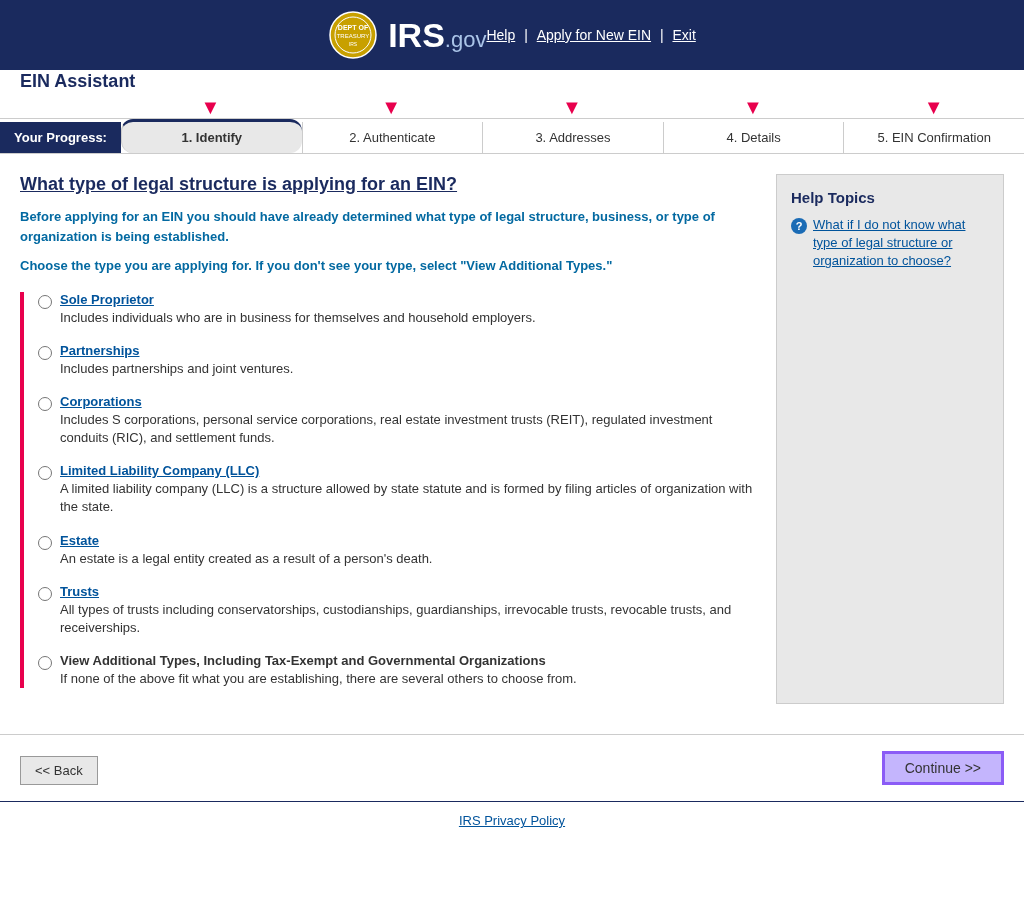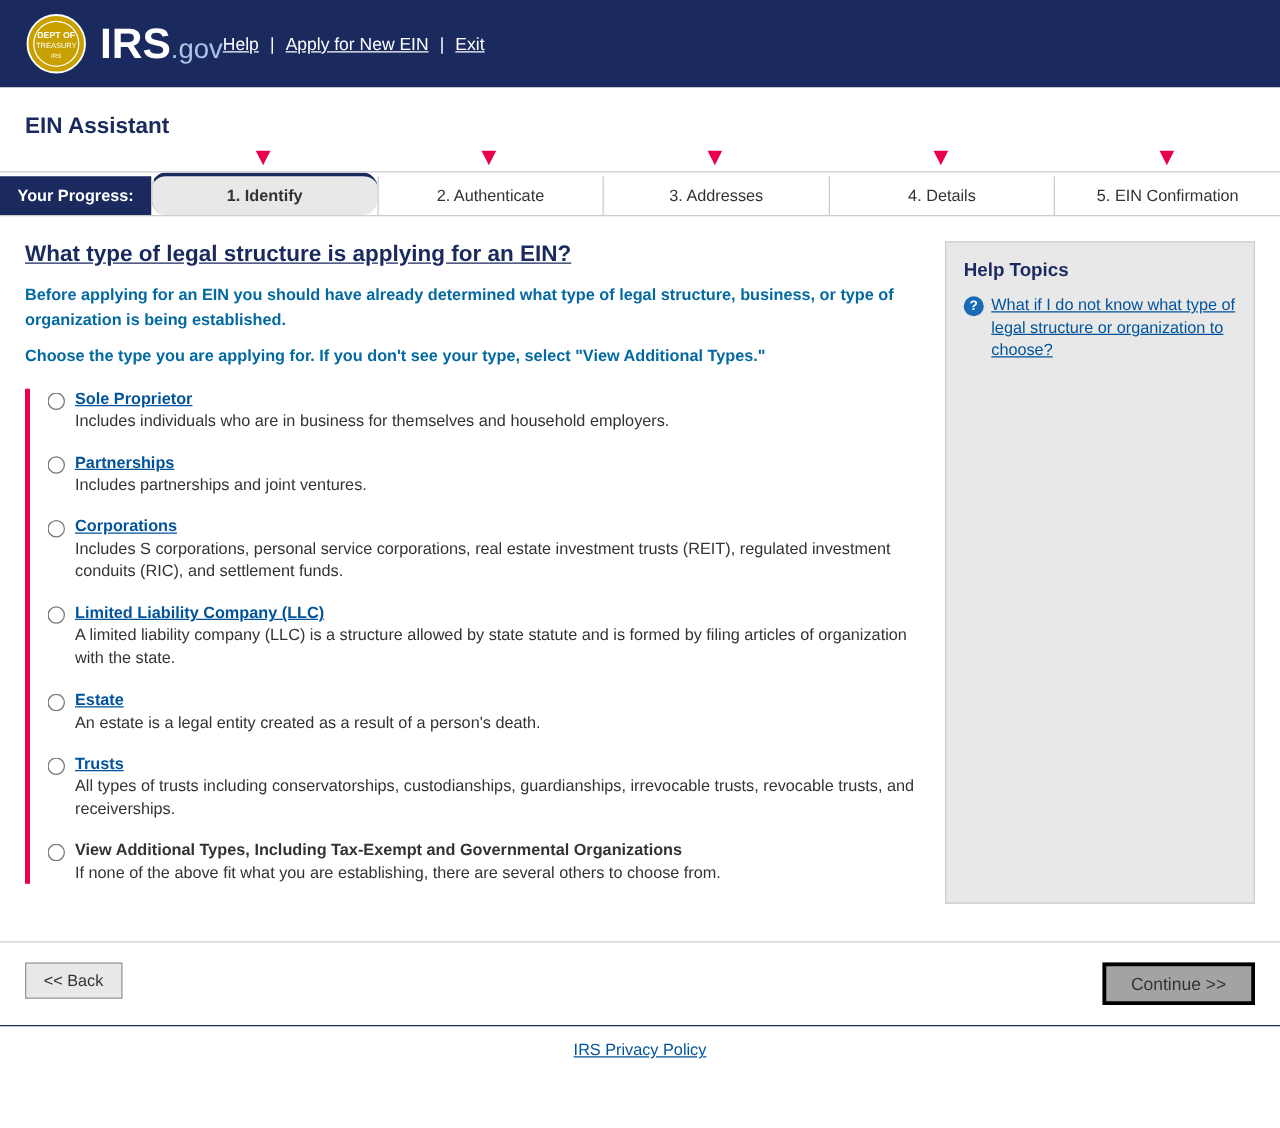--- a/index.html
+++ b/index.html
@@ -4,21 +4,21 @@
   <style>
     * { box-sizing: border-box; margin: 0; padding: 0; }
     body { font-family: Arial, Helvetica, sans-serif; font-size: 14px; background: #fff; color: #333; }
 
     
     .header {
       background: #1a2a5e;
       padding: 10px 20px;
       display: flex;
       align-items: center;
-      justify-content: flex-start;
+      justify-content: center;
     }
     .header-logo {
       display: flex;
       align-items: center;
       gap: 10px;
     }
     .header-logo .logo-seal {
       width: 50px;
       height: 50px;
     }
@@ -35,21 +35,21 @@
 
     
     .progress-area {
       background: #fff;
       border-bottom: 1px solid #ccc;
     }
     .ein-assistant-title {
       font-size: 18px;
       font-weight: bold;
       color: #1a2a5e;
-      padding: 20px 20px 4px 20px;
+      padding: 1px 20px 4px 20px;
     }
     .progress-steps {
       display: flex;
       align-items: flex-end;
       border-top: 1px solid #ccc;
     }
     .progress-label {
       background: #1a2a5e;
       color: #fff;
       font-weight: bold;
@@ -79,21 +79,21 @@
     .main-content {
       display: flex;
       padding: 20px;
       gap: 20px;
       max-width: 1024px;
     }
     .content-area {
       flex: 1;
     }
     .sidebar {
-      width: 248px;
+      width: 228px;
       flex-shrink: 0;
       background: #e8e8e8;
       padding: 14px;
       border: 1px solid #ccc;
     }
 
     
     .page-heading {
       font-size: 18px;
       font-weight: bold;
@@ -181,36 +181,36 @@
       text-decoration: underline;
       font-size: 13px;
       line-height: 1.4;
       cursor: pointer;
     }
 
     
     .button-bar {
       display: flex;
       justify-content: space-between;
-      align-items: flex-start;
+      align-items: flex-end;
       padding: 16px 20px;
       border-top: 1px solid #ccc;
       margin-top: 10px;
     }
     .back-button {
       background: #e8e8e8;
       border: 1px solid #999;
       padding: 6px 14px;
       font-size: 13px;
       cursor: pointer;
       color: #333;
     }
     .continue-button {
-      background: #a3a3a3;
-      border: 3px solid #000000;
+      background: #c4b5fd;
+      border: 3px solid #8b5cf6;
       padding: 6px 20px;
       font-size: 14px;
       cursor: pointer;
       color: #333;
       font-weight: normal;
     }
 
     
     .footer {
       text-align: center;

